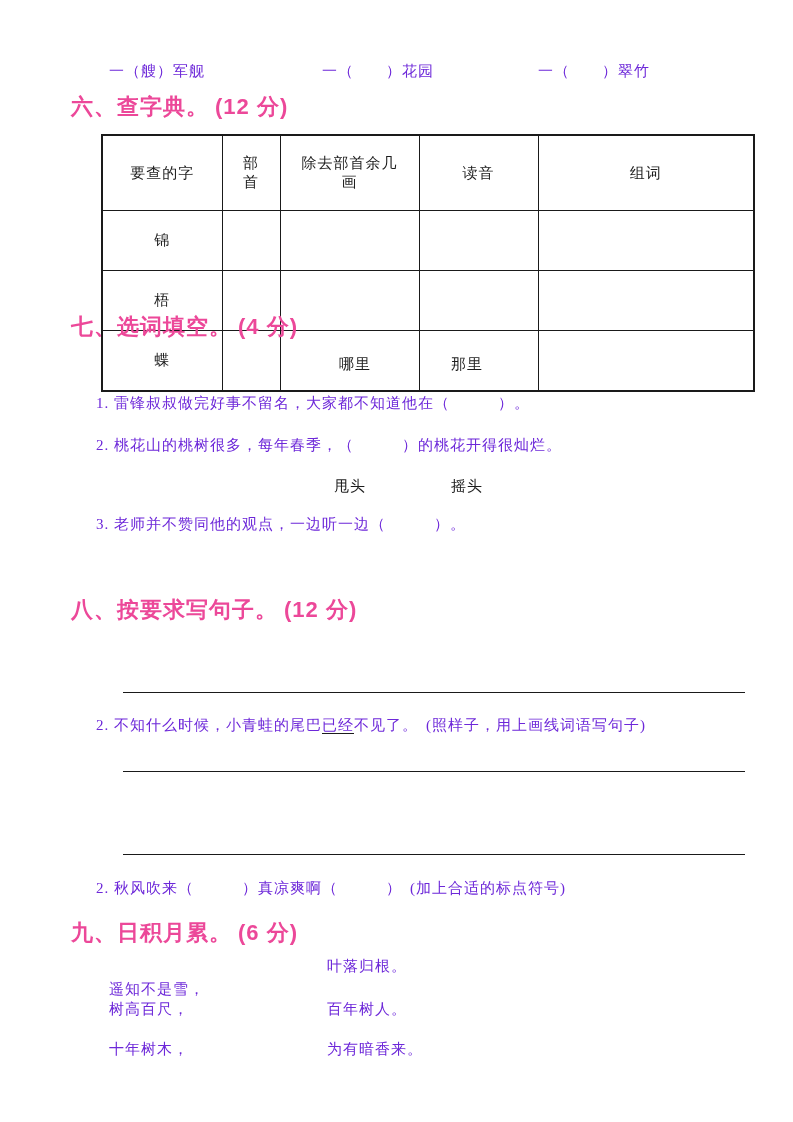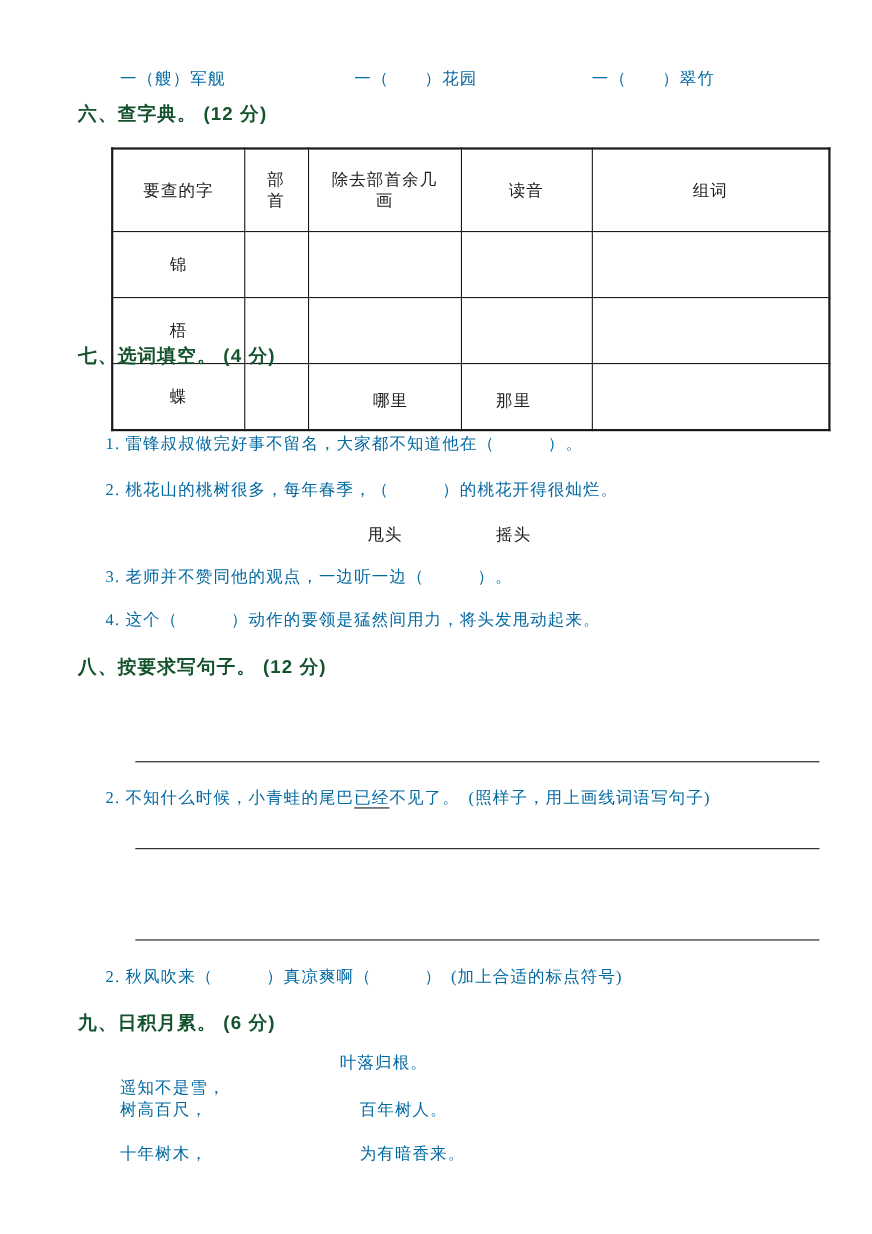--- a/index.html
+++ b/index.html
@@ -9,27 +9,27 @@
     height:1122px;
     background:#ffffff;
     color:#1c1c1c;
     font-family:"Liberation Serif","DejaVu Serif",serif;
     overflow:hidden;
   }
   .abs{position:absolute;white-space:nowrap;}
   .body-text{
     font-size:15px;
     letter-spacing:1px;
-    color:#0369a1;
+    color:#6d28d9;
   }
   .heading{
     font-family:"Liberation Sans","DejaVu Sans",sans-serif;
     font-weight:700;
-    font-size:17px;
-    color:#14532d;
+    font-size:22px;
+    color:#ec4899;
     letter-spacing:1px;
   }
   .heading .score{margin-left:6px;}
   .u{border-bottom:1.5px solid #1c1c1c;padding-bottom:0px;}
   .note{margin-left:8px;}
   .answer-line{
     position:absolute;
     left:123px;
     width:622px;
     height:0;
@@ -119,21 +119,20 @@
   <span class="abs wb" style="left:339px;top:355px;">哪里</span>
   <span class="abs wb" style="left:451px;top:355px;">那里</span>
 
   <span class="abs body-text" style="left:96px;top:394px;">1. 雷锋叔叔做完好事不留名，大家都不知道他在（　　　）。</span>
   <span class="abs body-text" style="left:96px;top:436px;">2. 桃花山的桃树很多，每年春季，（　　　）的桃花开得很灿烂。</span>
 
   <span class="abs wb" style="left:334px;top:477px;">甩头</span>
   <span class="abs wb" style="left:451px;top:477px;">摇头</span>
 
   <span class="abs body-text" style="left:96px;top:515px;">3. 老师并不赞同他的观点，一边听一边（　　　）。</span>
-  <span class="abs body-text" style="left:96px;top:554px;">4. 这个（　　　）动作的要领是猛然间用力，将头发甩动起来。</span>
 
   <div class="abs heading" style="left:71px;top:595px;">
     <span>八、按要求写句子。</span><span class="score">(12 分)</span>
   </div>
 
   <div class="answer-line" style="top:692px;"></div>
 
   <div class="abs body-text" style="left:96px;top:716px;text-align:right;">
     <span>2. 不知什么时候，小青蛙的尾巴</span><span class="u">已经</span><span>不见了。</span><span class="note">(照样子，用上画线词语写句子)</span>
   </div>
@@ -143,19 +142,19 @@
 
   <div class="abs body-text" style="left:96px;top:879px;">
     <span>2. 秋风吹来（　　　）真凉爽啊（　　　）</span><span class="note">(加上合适的标点符号)</span>
   </div>
 
   <div class="abs heading" style="left:71px;top:918px;">
     <span>九、日积月累。</span><span class="score">(6 分)</span>
   </div>
 
   <span class="abs body-text" style="left:109px;top:980px;">遥知不是雪，</span>
-  <span class="abs body-text" style="left:309px;top:957px;">叶落归根。</span>
+  <span class="abs body-text" style="left:327px;top:957px;">叶落归根。</span>
   <span class="abs body-text" style="left:109px;top:1000px;">树高百尺，</span>
   <span class="abs body-text" style="left:327px;top:1000px;">百年树人。</span>
   <span class="abs body-text" style="left:109px;top:1040px;">十年树木，</span>
   <span class="abs body-text" style="left:327px;top:1040px;">为有暗香来。</span>
 
 </div>
 
 </body></html>

